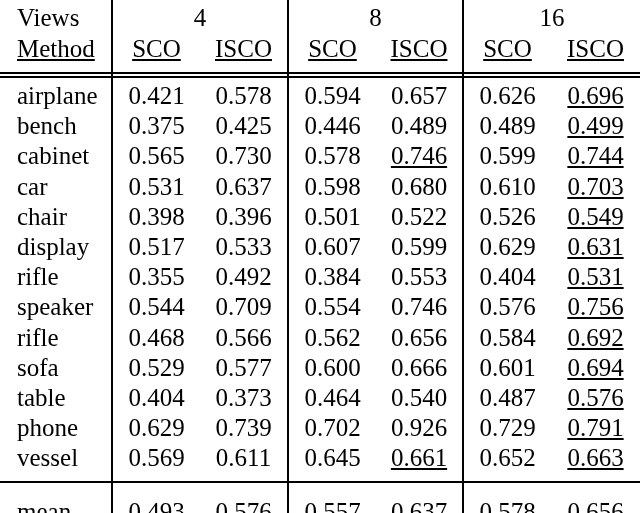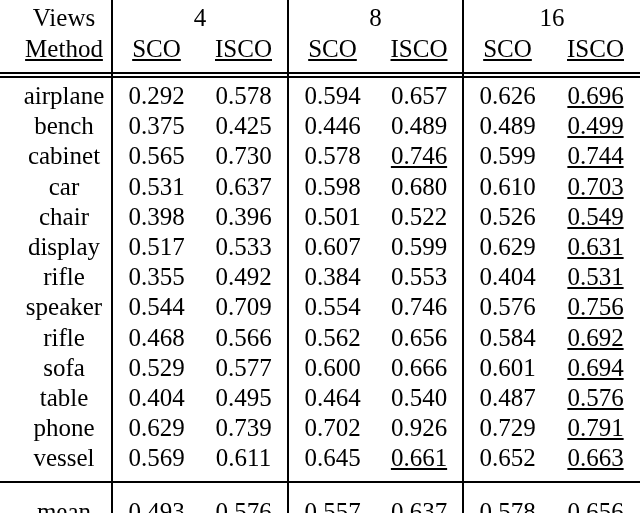--- a/index.html
+++ b/index.html
@@ -47,21 +47,21 @@
   col.c-sco16  { width: 88px;  }
   col.c-isco16 { width: 89px;  }
 
   
   .vrule-left {
     border-left: 2px solid #000000;
   }
 
   
   .label-cell {
-    text-align: center;
+    text-align: left;
     padding-left: 17px !important;
   }
   .num-cell {
     text-align: center;
   }
   .head-cell {
     text-align: center;
   }
   .bold {
     font-weight: bold;
@@ -140,21 +140,21 @@
           <td></td>
           <td class="vrule-left"></td>
           <td></td>
           <td class="vrule-left"></td>
           <td></td>
           <td class="vrule-left"></td>
           <td></td>
         </tr>
         <tr class="body-row">
           <td class="label-cell">airplane</td>
-          <td class="num-cell vrule-left">0.292</td>
+          <td class="num-cell vrule-left">0.421</td>
           <td class="num-cell">0.578</td>
           <td class="num-cell vrule-left">0.594</td>
           <td class="num-cell">0.657</td>
           <td class="num-cell vrule-left">0.626</td>
           <td class="num-cell bold">0.696</td>
         </tr>
         <tr class="body-row">
           <td class="label-cell">bench</td>
           <td class="num-cell vrule-left">0.375</td>
           <td class="num-cell">0.425</td>
@@ -231,21 +231,21 @@
           <td class="num-cell vrule-left">0.529</td>
           <td class="num-cell">0.577</td>
           <td class="num-cell vrule-left">0.600</td>
           <td class="num-cell">0.666</td>
           <td class="num-cell vrule-left">0.601</td>
           <td class="num-cell bold">0.694</td>
         </tr>
         <tr class="body-row">
           <td class="label-cell">table</td>
           <td class="num-cell vrule-left">0.404</td>
-          <td class="num-cell">0.495</td>
+          <td class="num-cell">0.373</td>
           <td class="num-cell vrule-left">0.464</td>
           <td class="num-cell">0.540</td>
           <td class="num-cell vrule-left">0.487</td>
           <td class="num-cell bold">0.576</td>
         </tr>
         <tr class="body-row">
           <td class="label-cell">phone</td>
           <td class="num-cell vrule-left">0.629</td>
           <td class="num-cell">0.739</td>
           <td class="num-cell vrule-left">0.702</td>

